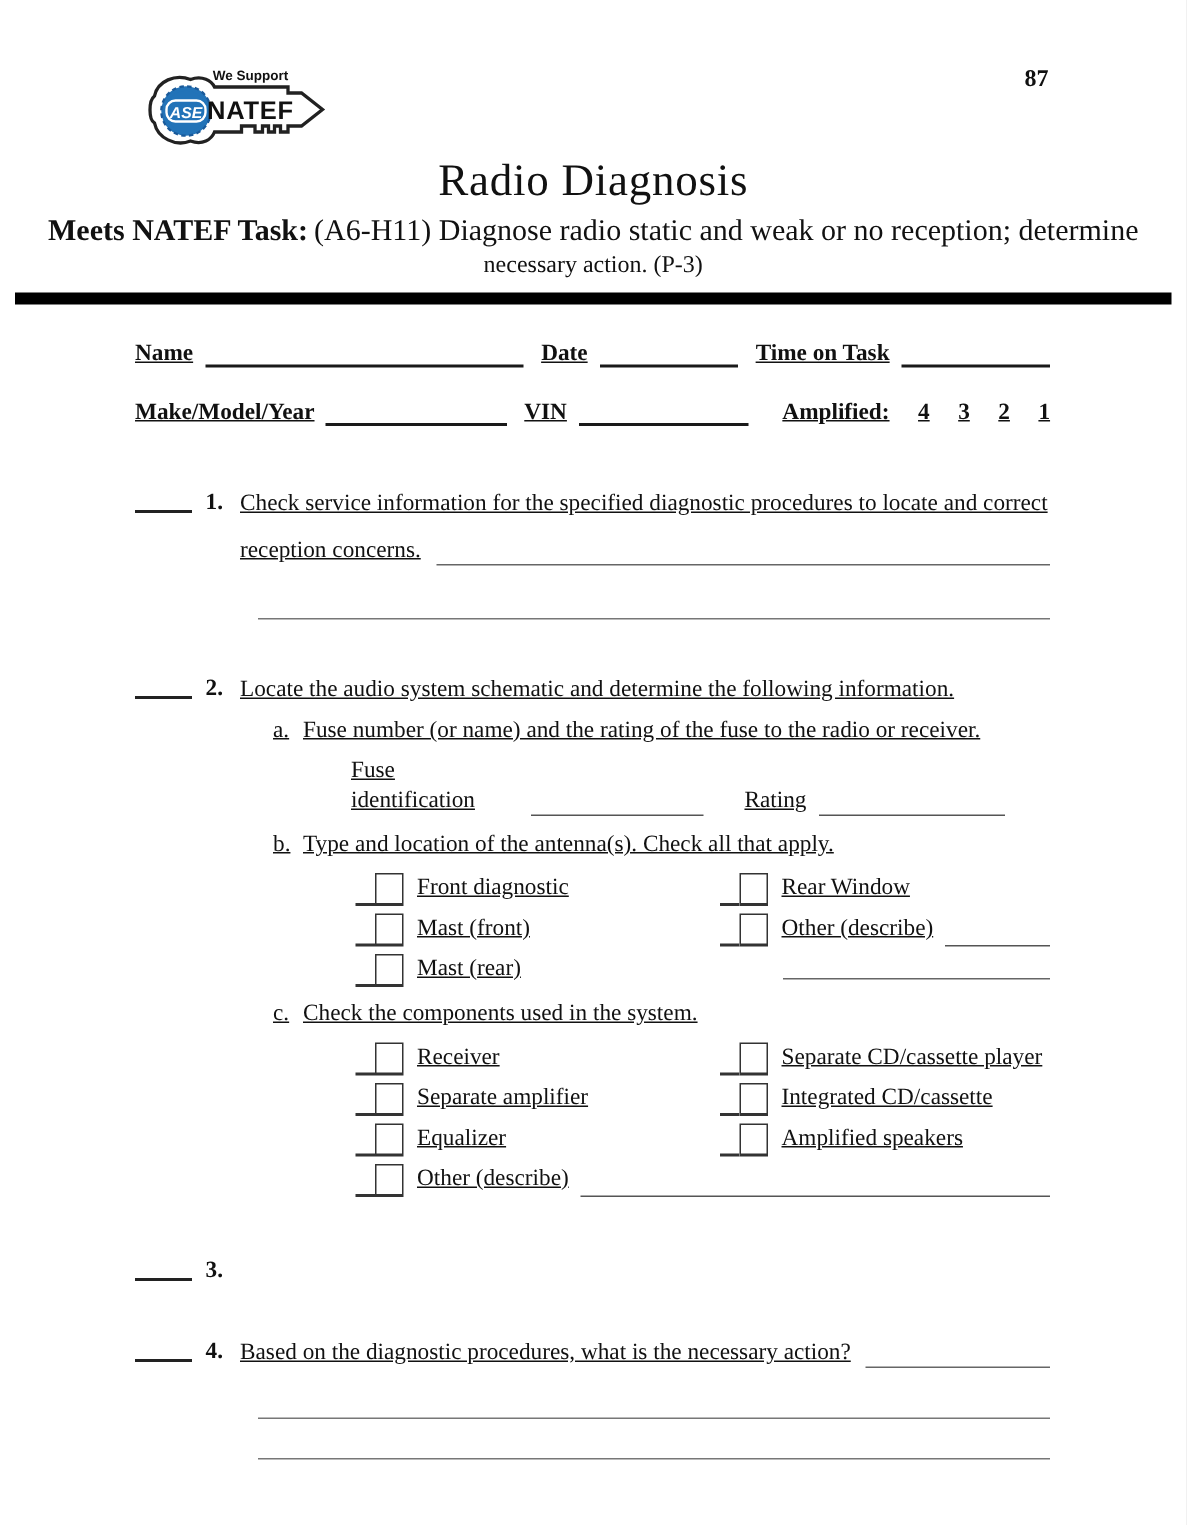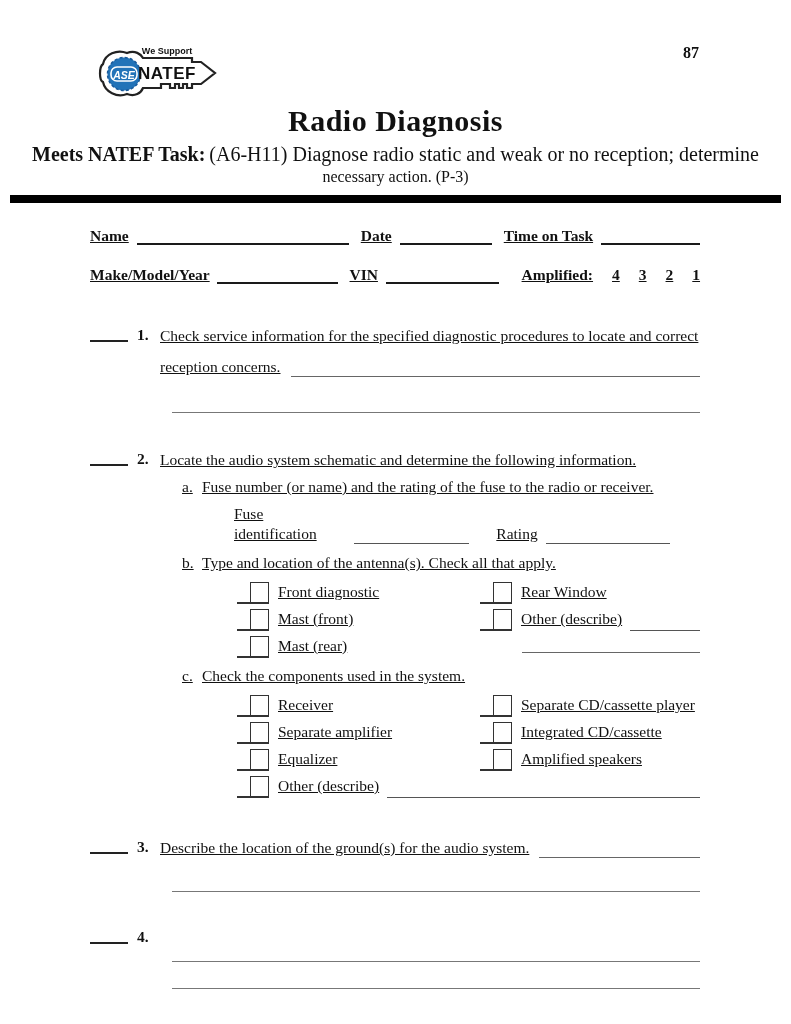--- a/index.html
+++ b/index.html
@@ -11,21 +11,21 @@
     background: #ffffff;
     font-family: "Liberation Serif", serif;
     color: #111;
     font-size: 15.5px;
     overflow: hidden;
   }
   
   .logo { position: absolute; left: 97px; top: 40px; width: 122px; height: 66px; }
   .page-number { position: absolute; right: 92px; top: 44px; font-weight: bold; font-size: 16px; }
   .header-space { height: 104px; }
-  .title { text-align: center; font-size: 30px; font-weight: bold; line-height: 34px; letter-spacing: 0.5px; }
+  .title { text-align: center; font-size: 30px; font-weight: normal; line-height: 34px; letter-spacing: 0.5px; }
   .task-line1 { text-align: center; font-size: 20px; margin-top: 5px; }
   .task-line1 b { margin-right: 4px; }
   .task-line2 { text-align: center; font-size: 16px; margin-top: 2px; }
   .thick-rule { height: 8px; background: #000; margin: 9px 10px 0 10px; }
 
   
   .info { margin: 22px 91px 0 90px; }
   .info-row { display: flex; align-items: flex-end; font-weight: bold; height: 20px; text-decoration: underline; }
   .info-row + .info-row { margin-top: 19px; }
   .blank { display: inline-block; border-bottom: 2px solid #1a1a1a; height: 17px; }
@@ -260,32 +260,29 @@
             <span class="cb-label">Other (describe)</span>
             <span class="tail"></span>
           </div>
         </div>
       </div>
     </div>
 
     <div class="q" style="margin-top:40px">
       <span class="score-blank"></span>
       <span class="qnum">3.</span>
+    </div>
+
+    <div class="q" style="margin-top:36px">
+      <span class="score-blank"></span>
+      <span class="qnum">4.</span>
       <div class="qbody">
         <div class="flexline">
-          <span>Describe the location of the ground(s) for the audio system.</span>
+          <span>Based on the diagnostic procedures, what is the necessary action?</span>
           <span class="fill"></span>
         </div>
-        <div class="answer-line" style="margin:18px 0 0 12px"></div>
-      </div>
-    </div>
-
-    <div class="q" style="margin-top:36px">
-      <span class="score-blank"></span>
-      <span class="qnum">4.</span>
-      <div class="qbody">
         <div class="answer-line" style="margin:18px 0 0 12px"></div>
         <div class="answer-line" style="margin:11px 0 0 12px"></div>
       </div>
     </div>
 
   </div>
 </div>
 
 </body></html>

